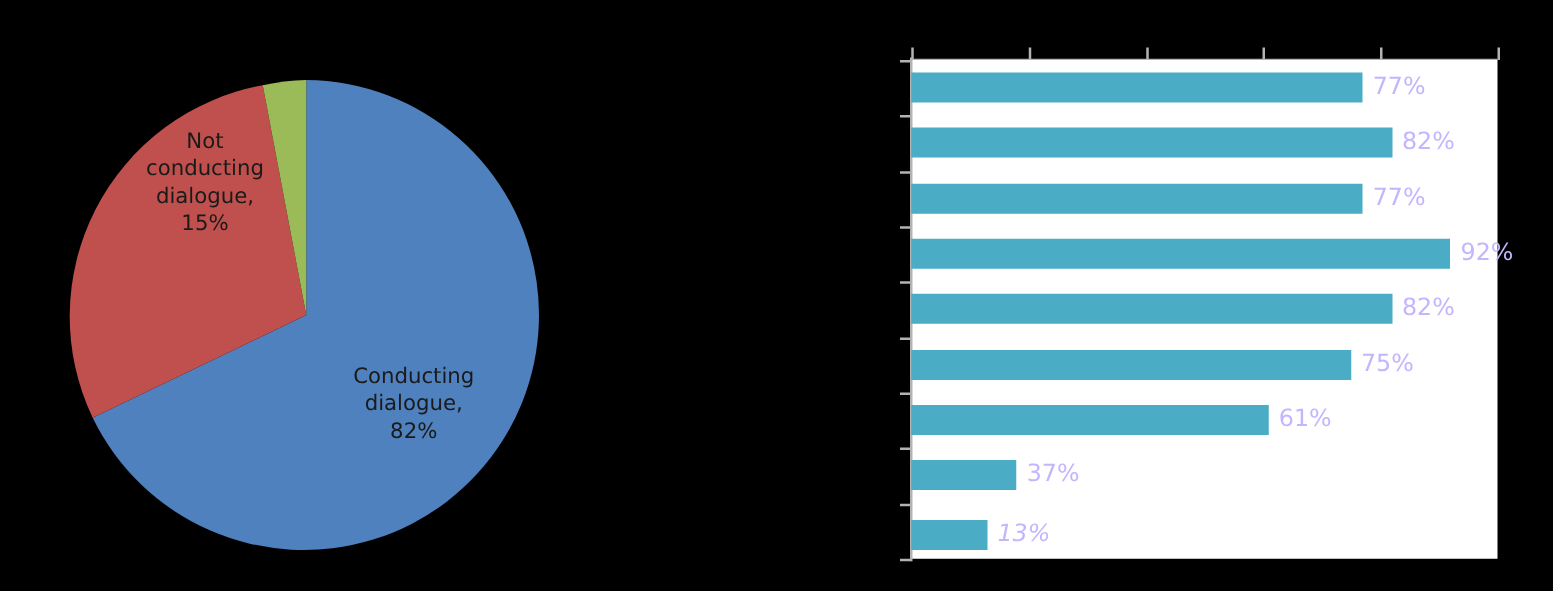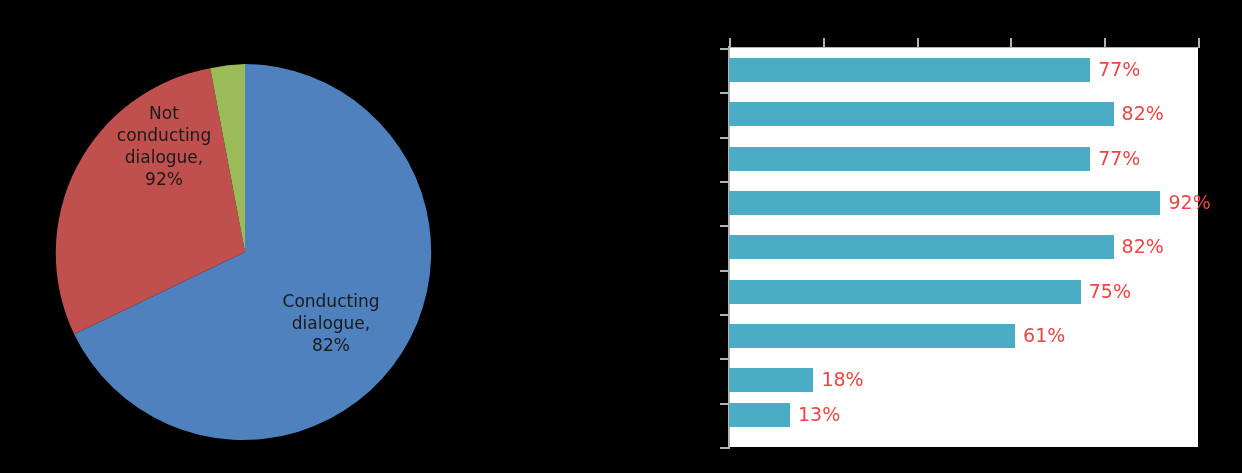--- a/index.html
+++ b/index.html
@@ -81,21 +81,21 @@
   .bar-rect {
     position: absolute;
     left: 0;
     top: 10px;
     height: 24px;
     background: #4bacc6;
   }
   .bar-value {
     position: absolute;
     top: 7px;
-    color: #ef4444;
+    color: #c4b5fd;
     font-family: "DejaVu Sans", sans-serif;
     font-size: 19px;
     line-height: 28px;
     white-space: nowrap;
   }
   
   #bar-axis-line-v {
     position: absolute;
     left: 108px;
     top: 46px;
@@ -141,21 +141,21 @@
       <path id="pie-slice-2" fill="#9bbb59" d="M 245 252 L 210.19 68.21 A 188 188 0 0 1 245 64 Z"></path>
     </svg>
 
     <div class="pie-label" id="pie-label-0">Conducting
 dialogue,
 82%</div>
 
     <div class="pie-label" id="pie-label-1">Not
 conducting
 dialogue,
-92%</div>
+15%</div>
   </div>
 
   <div id="bar-chart">
 
     <div id="bar-plot-area"></div>
 
     <div id="bar-axis-line-v"></div>
     <div id="bar-axis-line-top"></div>
 
     <div id="y-ticks">
@@ -203,22 +203,22 @@
         <div class="bar-row" style="top: 269.667px; left: 109px; width: 522px;">
           <div class="bar-rect" style="width: 351.75px; background: rgb(75, 172, 198);"></div>
           <div class="bar-value" style="left: 359.75px;">75%</div>
         </div>
         <div class="bar-row" style="top: 314px; left: 109px; width: 415px;">
           <div class="bar-rect" style="width: 286.09px; background: rgb(75, 172, 198);"></div>
           <div class="bar-value" style="left: 294.09px;">61%</div>
         </div>
         <div class="bar-row" style="top: 358.333px; left: 109px; width: 469px;">
           <div class="bar-rect" style="width: 84.42px; background: rgb(75, 172, 198);"></div>
-          <div class="bar-value" style="left: 92.42px;">18%</div>
-        </div>
-        <div class="bar-row" style="top: 393px; left: 109px; width: 469px;">
+          <div class="bar-value" style="left: 92.42px;">37%</div>
+        </div>
+        <div class="bar-row" style="top: 406px; left: 109px; width: 469px; font-style: italic;">
           <div class="bar-rect" style="width: 60.97px; background: rgb(75, 172, 198);"></div>
           <div class="bar-value" style="left: 68.97px;">13%</div>
         </div>
       </div>
   </div>
 
 </div>
 
 </body></html>

